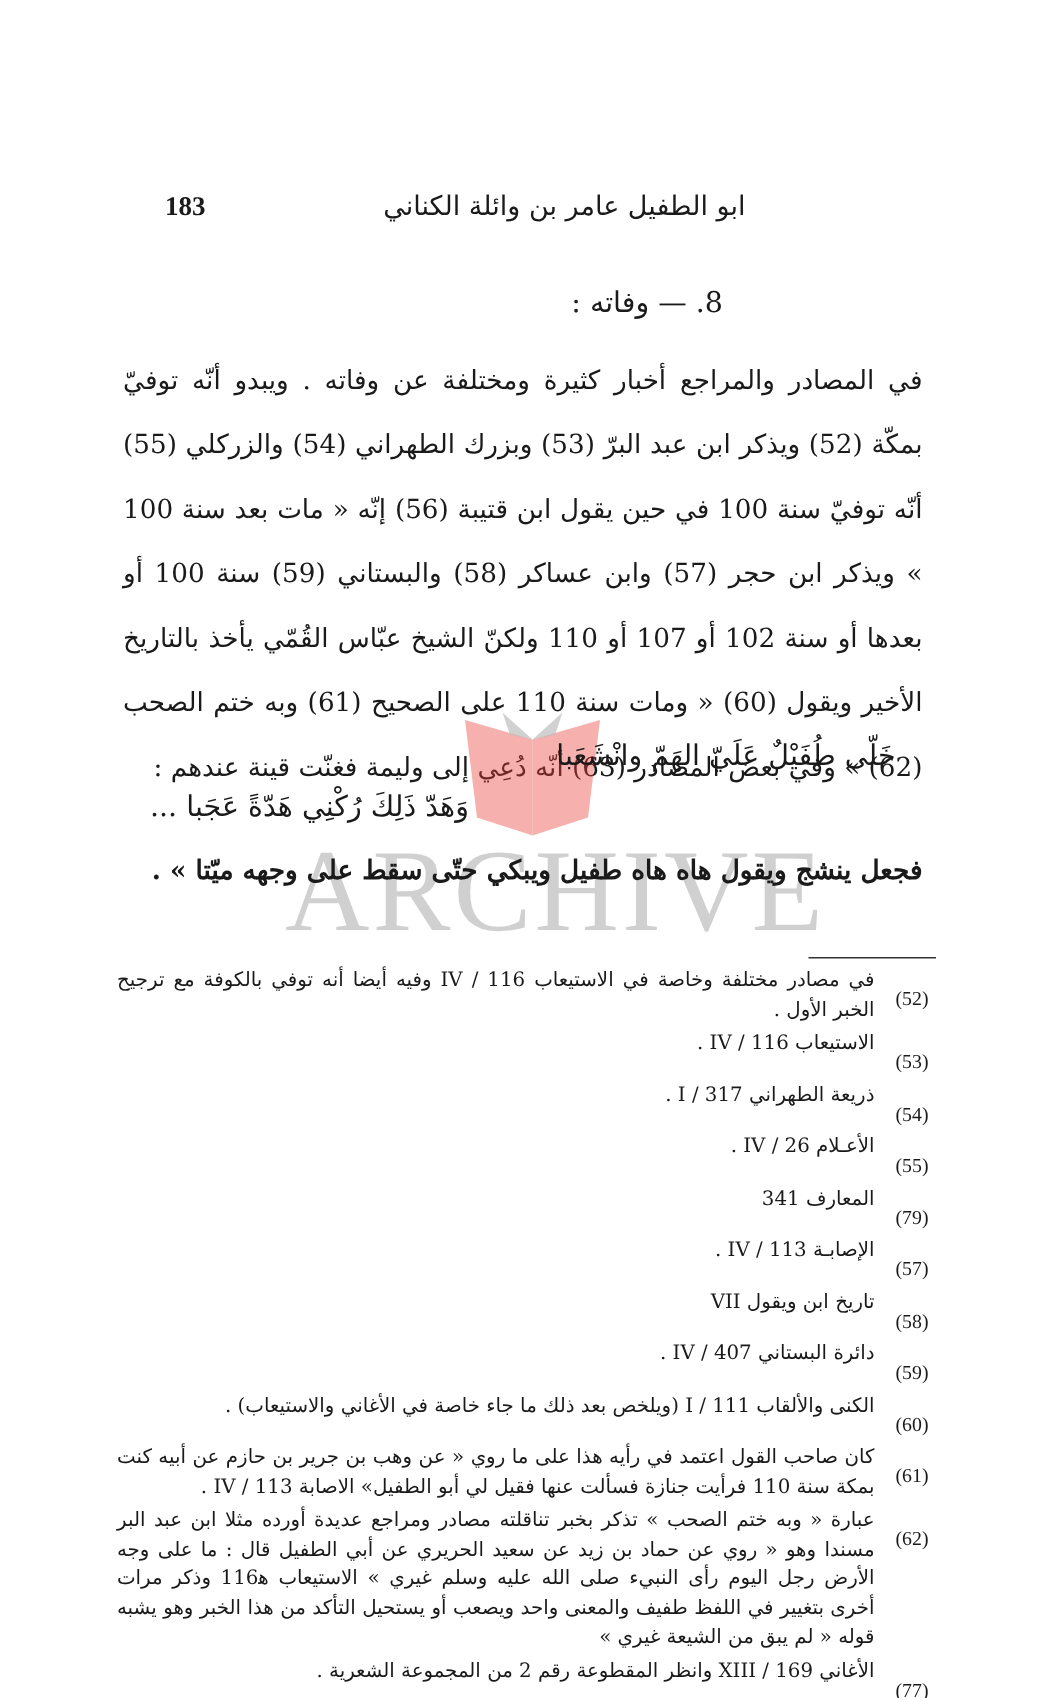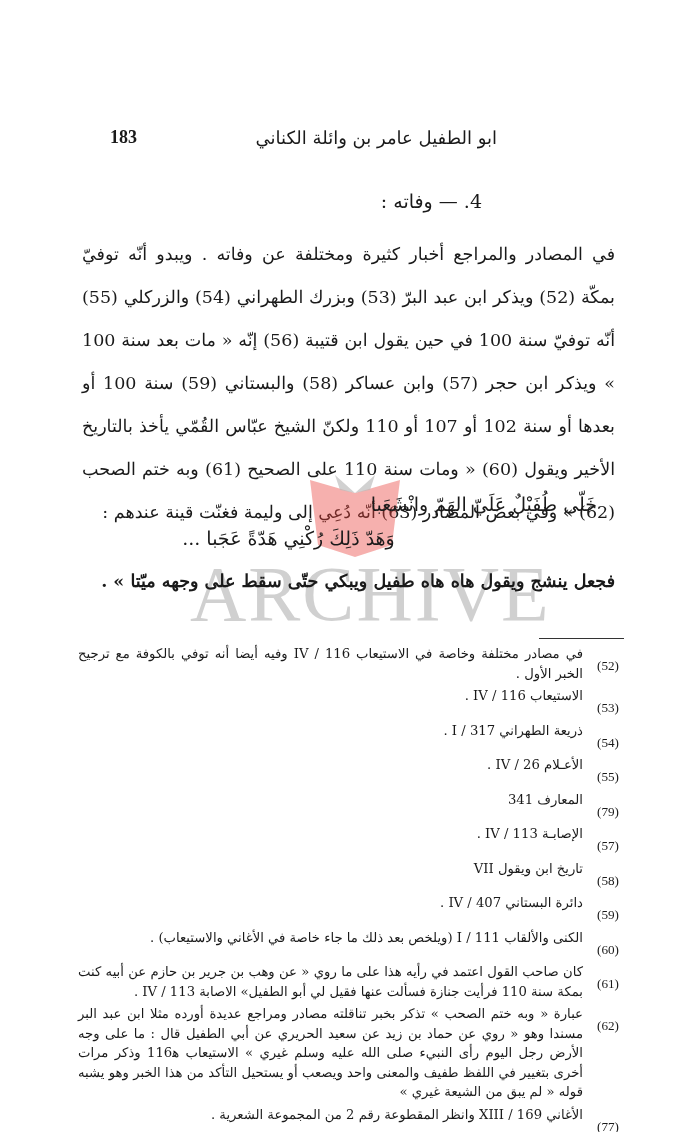--- a/index.html
+++ b/index.html
@@ -22,21 +22,21 @@
     position:absolute; top:233px; left:82px; right:82px;
     direction:rtl; text-align:justify; text-align-last:right;
     font-size:17.5px; line-height:43px;
   }
   .body-text p { margin:0; }
   .verse {
     position:absolute; top:487px; left:100px; right:90px; direction:rtl;
     font-size:19px; line-height:34px;
   }
   .verse .l1 { text-align:right; padding-right:10px; }
-  .verse .l2 { text-align:center; padding-right:130px; }
+  .verse .l2 { text-align:left; padding-right:130px; }
   .closing {
     position:absolute; top:566px; left:82px; right:82px; direction:rtl; text-align:right;
     font-size:17.5px; line-height:31px; font-weight:bold;
   }
   .watermark { position:absolute; pointer-events:none; }
   .wm-logo { top:475px; left:300px; width:110px; height:85px; opacity:0.55; }
   .wm-word {
     top:555px; left:190px; width:330px; text-align:center;
     font-family:"Liberation Serif", serif; font-size:78px; letter-spacing:2px;
     color:rgba(120,120,120,0.35); line-height:78px;
@@ -57,21 +57,21 @@
 </head>
 <body>
 
 <div class="page">
 
   <div class="header">
     <span class="page-num">183</span>
     <span class="running-title">ابو الطفيل عامر بن وائلة الكناني</span>
   </div>
 
-  <div class="section-title">4. — وفاته :</div>
+  <div class="section-title">8. — وفاته :</div>
 
   <div class="body-text">
     <p>في المصادر والمراجع أخبار كثيرة ومختلفة عن وفاته . ويبدو أنّه توفيّ بمكّة (52) ويذكر ابن عبد البرّ (53) وبزرك الطهراني (54) والزركلي (55) أنّه توفيّ سنة 100 في حين يقول ابن قتيبة (56) إنّه « مات بعد سنة 100 » ويذكر ابن حجر (57) وابن عساكر (58) والبستاني (59) سنة 100 أو بعدها أو سنة 102 أو 107 أو 110 ولكنّ الشيخ عبّاس القُمّي يأخذ بالتاريخ الأخير ويقول (60) « ومات سنة 110 على الصحيح (61) وبه ختم الصحب (62) » وفي بعض المصادر (63) أنّه دُعِي إلى وليمة فغنّت قينة عندهم :</p>
   </div>
 
   <svg class="watermark wm-logo" viewBox="0 0 110 85">
     <polygon points="55,18 10,5 18,70 55,82" fill="#e8403a" opacity="0.75"></polygon>
     <polygon points="55,18 100,5 92,70 55,82" fill="#e8403a" opacity="0.75"></polygon>
     <polygon points="55,18 35,0 40,15" fill="#888" opacity="0.7"></polygon>
     <polygon points="55,18 75,0 70,15" fill="#888" opacity="0.7"></polygon>

